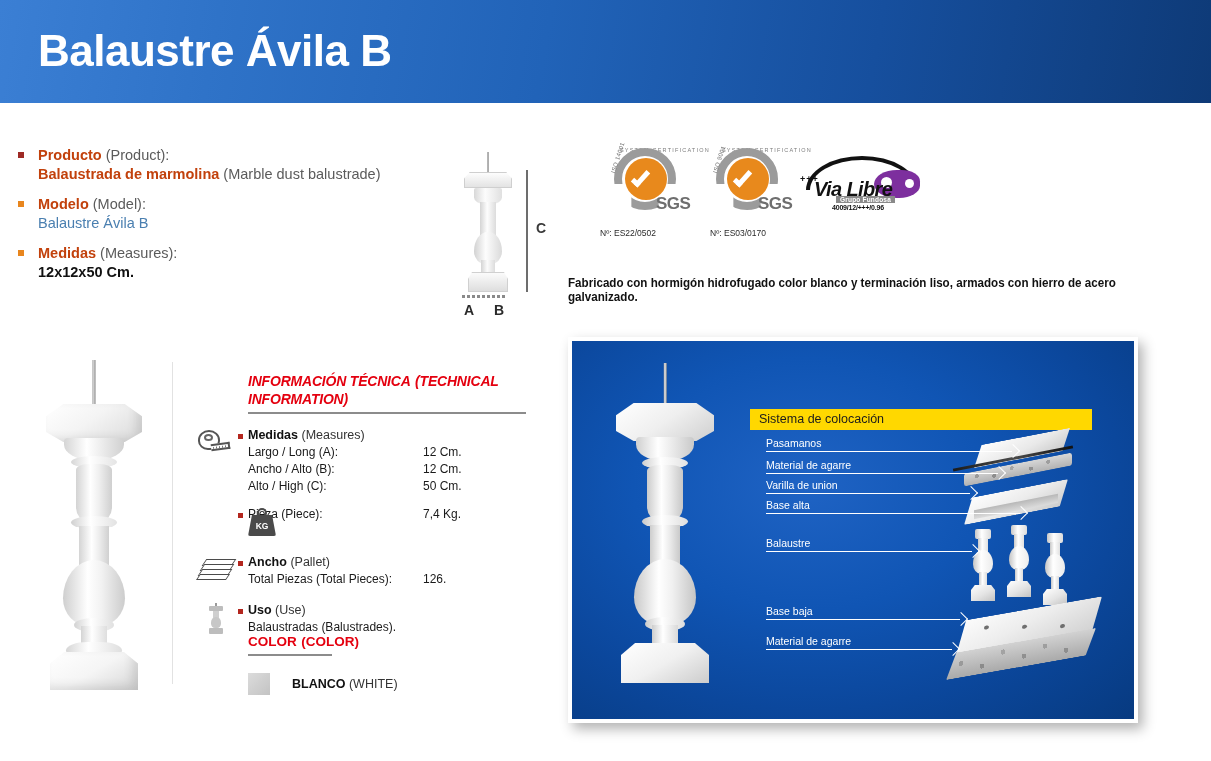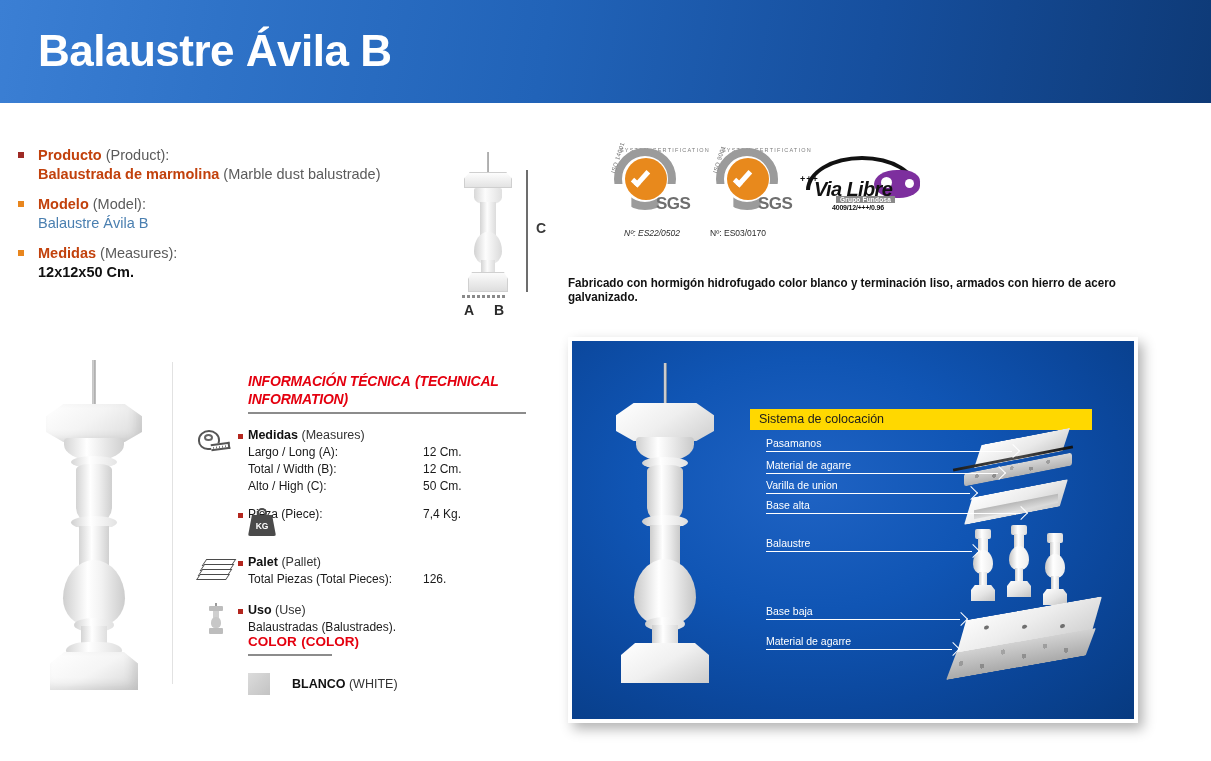--- a/index.html
+++ b/index.html
@@ -106,21 +106,21 @@
   }
   .sgs-check {
     position: absolute; left: 11px; top: 10px; width: 9px; height: 19px;
     border: solid #fff; border-width: 0 5px 5px 0; transform: rotate(42deg);
   }
   .sgs-word {
     position: absolute; left: 48px; top: 48px; font-size: 17px; font-weight: bold;
     color: #6e6e6e; letter-spacing: -0.5px;
   }
   .sgs-ref { position: absolute; top: 82px; font-size: 8.5px; color: #2b2b2b; white-space: nowrap; }
-  .sgs-ref-1 { left: 24px; font-style: italic; }
+  .sgs-ref-1 { left: 0; }
   .sgs-ref-2 { left: 110px; }
 
   .vialibre { position: absolute; left: 200px; top: 10px; width: 124px; height: 58px; }
   .vl-arc {
     position: absolute; left: 6px; top: 0px; width: 112px; height: 34px;
     border: 4px solid #111; border-radius: 50% 50% 0 0 / 100% 100% 0 0;
     border-bottom: none;
   }
   .vl-stars { position: absolute; left: 0px; top: 18px; font-size: 9px; color: #111; letter-spacing: 1px; font-weight: bold; }
   .vl-text {
@@ -559,21 +559,21 @@
       <span class="tech-bullet"></span>
       <div class="tech-title">
         <span>Medidas</span>
         <span class="en">(Measures)</span>
       </div>
       <div class="tech-row">
         <span class="k">Largo / Long (A):</span>
         <span class="v">12 Cm.</span>
       </div>
       <div class="tech-row">
-        <span class="k">Total / Width (B):</span>
+        <span class="k">Ancho / Alto (B):</span>
         <span class="v">12 Cm.</span>
       </div>
       <div class="tech-row">
         <span class="k">Alto / High (C):</span>
         <span class="v">50 Cm.</span>
       </div>
     </div>
 
     <div class="tech-block">
       <div class="tech-icon">
@@ -594,21 +594,21 @@
       <div class="tech-icon">
         <div class="ic-pallet">
           <div class="ic-pl ic-pl1"></div>
           <div class="ic-pl ic-pl2"></div>
           <div class="ic-pl ic-pl3"></div>
           <div class="ic-pl ic-pl4"></div>
         </div>
       </div>
       <span class="tech-bullet"></span>
       <div class="tech-title">
-        <span>Palet</span>
+        <span>Ancho</span>
         <span class="en">(Pallet)</span>
       </div>
       <div class="tech-row">
         <span class="k">Total Piezas (Total Pieces):</span>
         <span class="v">126.</span>
       </div>
     </div>
 
     <div class="tech-block">
       <div class="tech-icon">

